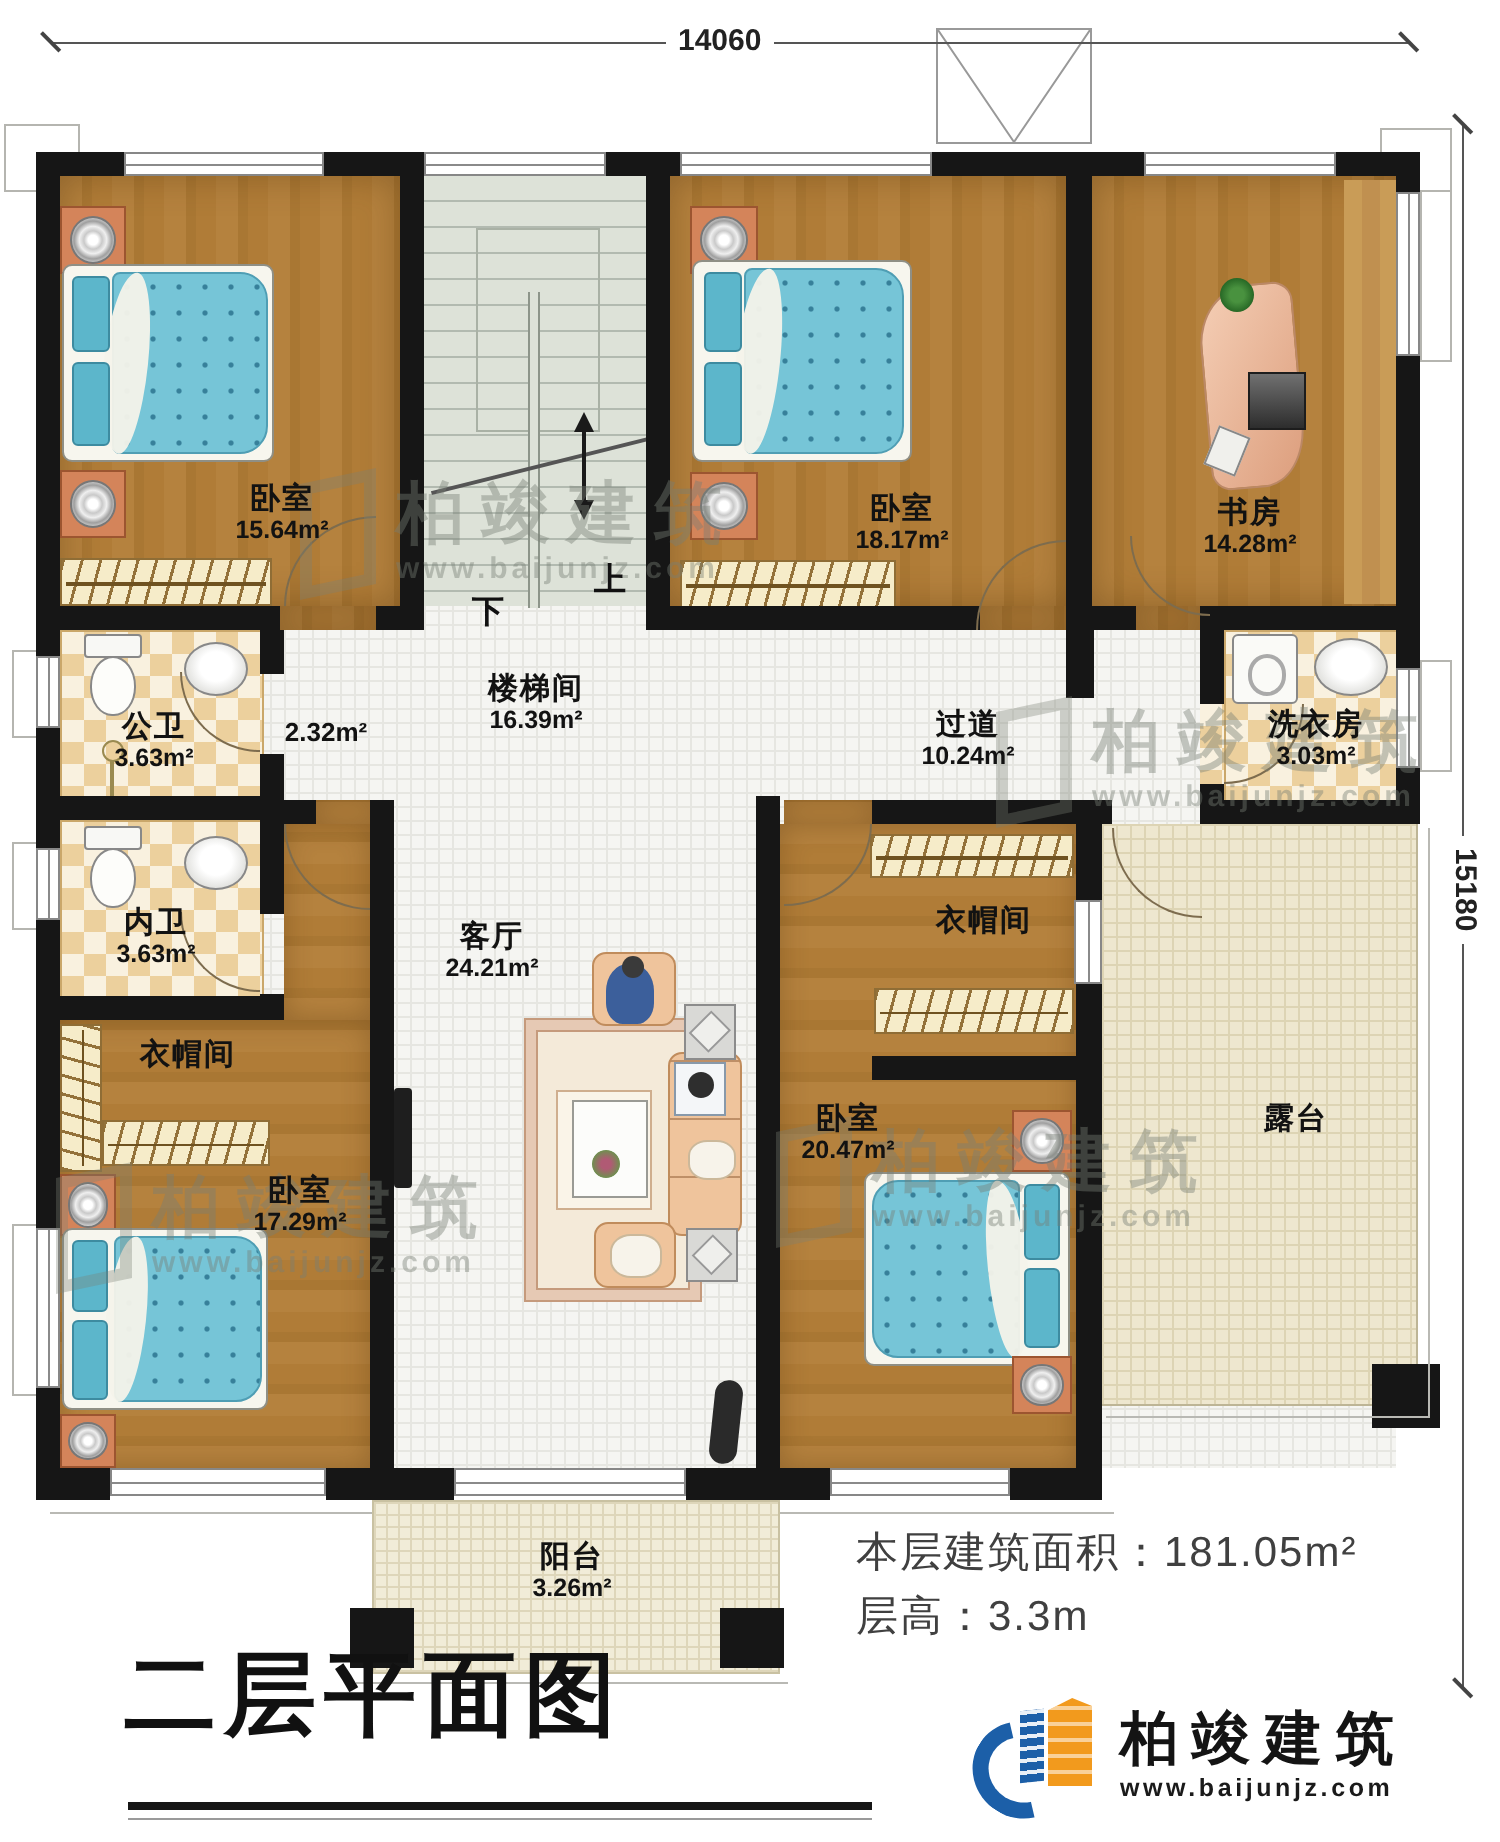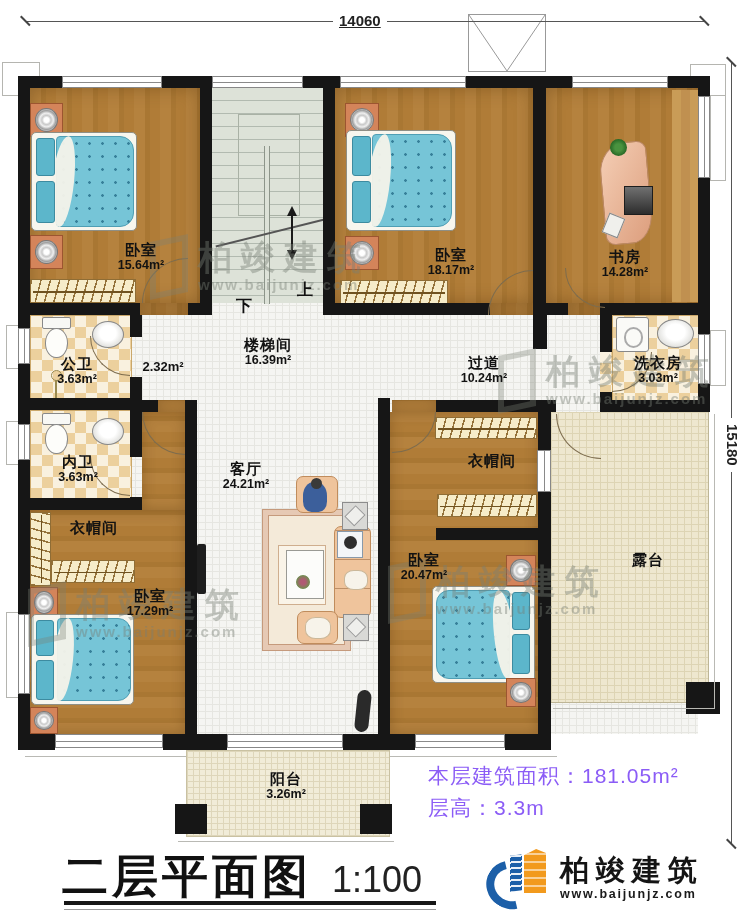--- a/index.html
+++ b/index.html
@@ -52,21 +52,21 @@
   .wm{position:absolute;display:flex;align-items:center;gap:10px;z-index:30;pointer-events:none;}
   .wm .ic{width:26px;height:46px;border:6px solid rgba(122,128,118,.34);transform:skewY(-12deg);}
   .wm .t1{font-size:34px;font-weight:bold;letter-spacing:9px;color:rgba(120,126,116,.42);line-height:1;}
   .wm .t2{font-size:15px;font-weight:bold;letter-spacing:2px;color:rgba(120,126,116,.42);line-height:1.4;}
   .dimlbl{position:absolute;font-size:15px;font-weight:bold;color:#222;background:#fff;padding:0 6px;z-index:20;}
   .tick{position:absolute;width:13px;height:1.5px;background:#444;transform:rotate(45deg);z-index:21;}
   .thin{position:absolute;background:#b9b9b4;}
   .sill{position:absolute;border:1px solid #b5b5b0;background:#fff;}
   .stairlbl{position:absolute;font-size:16px;font-weight:bold;color:#111;z-index:41;}
   .tri{position:absolute;width:0;height:0;}
-  .footer-row{position:absolute;font-size:21px;color:#8b5cf6;letter-spacing:1px;z-index:45;}
+  .footer-row{position:absolute;font-size:21px;color:#404040;letter-spacing:1px;z-index:45;}
   .titleband{position:absolute;display:flex;align-items:baseline;z-index:45;}
   .t-main{font-size:46px;font-weight:bold;color:#111;letter-spacing:4px;}
   .t-scale{font-size:36px;font-weight:500;color:#222;margin-left:20px;}
   .logo{position:absolute;display:flex;align-items:center;gap:10px;z-index:45;}
   .lg-name{font-size:29px;font-weight:bold;color:#141414;letter-spacing:7px;line-height:1;}
   .lg-url{font-size:12.5px;font-weight:bold;color:#1a1a1a;letter-spacing:1.8px;line-height:1.5;}
 </style>
 </head>
 <body>
 
@@ -349,36 +349,35 @@
   <div class="lbl" style="left:286px;top:786px;">
       <span class="nm">阳台</span>
       <span class="ar">3.26m²</span>
     </div>
   <div class="stairlbl" style="left:297px;top:280px;">上</div>
   <div class="stairlbl" style="left:236px;top:296px;">下</div>
 
   <div class="abs" style="left:25px;top:21px;width:680px;height:1px;background:#555;"></div>
   <div class="tick" style="left:19px;top:20px;"></div>
   <div class="tick" style="left:698px;top:20px;"></div>
-  <div class="dimlbl" style="left:333px;top:12px;text-decoration:underline;">14060</div>
+  <div class="dimlbl" style="left:333px;top:12px;">14060</div>
   <div class="abs" style="left:731px;top:62px;width:1px;height:783px;background:#555;"></div>
   <div class="tick" style="left:725px;top:61px;"></div>
   <div class="tick" style="left:725px;top:843px;"></div>
   <div class="dimlbl" style="left:741px;top:418px;transform-origin:left top;transform:rotate(90deg);">15180</div>
 
   <div class="footer-row" style="left:428px;top:762px;">
     <span>本层建筑面积：</span><span style="font-weight:500;">181.05m²</span>
   </div>
   <div class="footer-row" style="left:428px;top:794px;">
     <span>层高：</span><span style="font-weight:500;">3.3m</span>
   </div>
 
-  <div class="titleband" style="left:62px;top:846px;">
+  <div class="titleband" style="left:62px;top:817px;">
     <span class="t-main">二层平面图</span>
-    <span class="t-scale">1:100</span>
   </div>
   <div class="abs" style="left:64px;top:901px;width:372px;height:4px;background:#161616;"></div>
   <div class="abs" style="left:64px;top:909px;width:372px;height:1px;background:#9a9a9a;"></div>
 
   <div class="logo" style="left:486px;top:847px;">
     <div class="abs" style="position:relative;width:64px;height:66px;">
       <div class="abs" style="left:0px;top:14px;width:50px;height:48px;border:8px solid transparent;border-bottom-color:#1c5fa8;border-left-color:#1c5fa8;border-radius:50%;transform:rotate(32deg);box-sizing:border-box;"></div>
       <div class="abs" style="left:24px;top:8px;width:12px;height:36px;background:#1c5fa8;background-image:repeating-linear-gradient(0deg,transparent 0 4px,rgba(255,255,255,.9) 4px 6px);transform:skewY(-6deg);"></div>
       <div class="abs" style="left:38px;top:2px;width:22px;height:44px;background:#f29a1d;clip-path:polygon(0 14%,55% 0,100% 9%,100% 100%,0 100%);background-image:repeating-linear-gradient(0deg,transparent 0 6px,rgba(255,255,255,.55) 6px 8px);"></div>
     </div>

